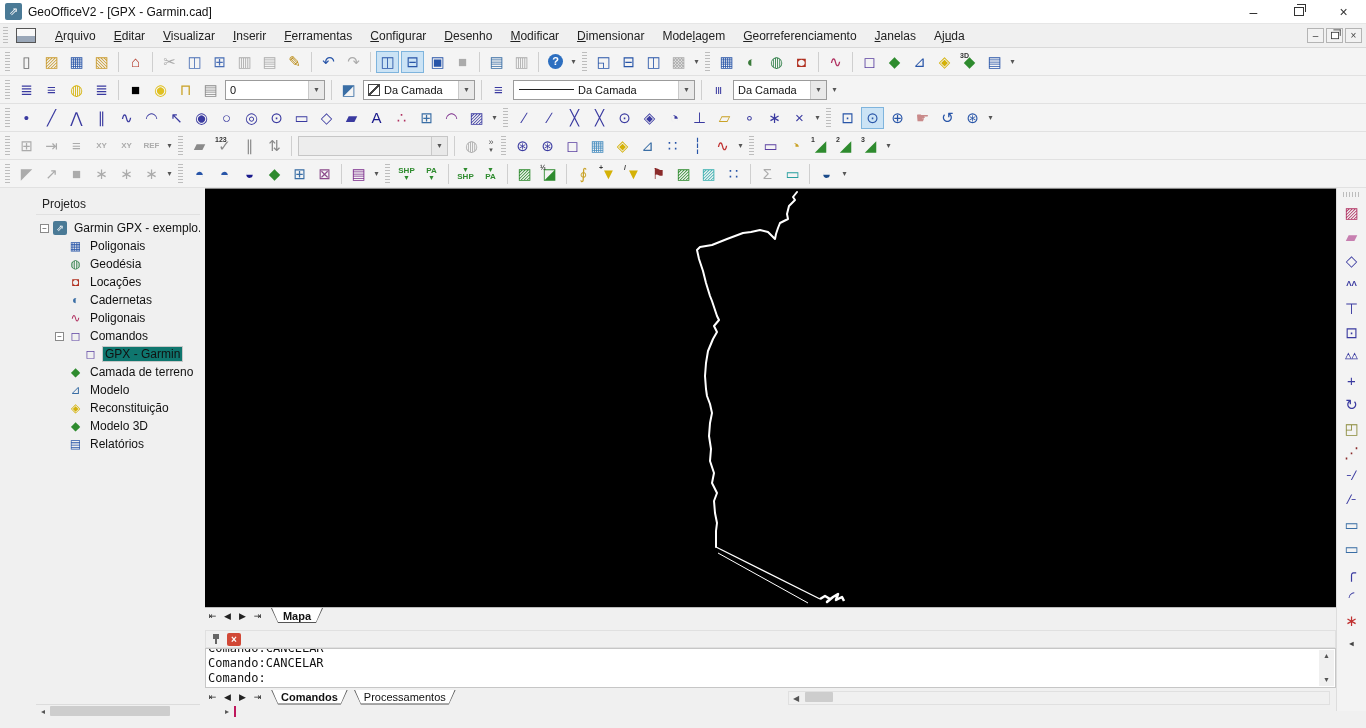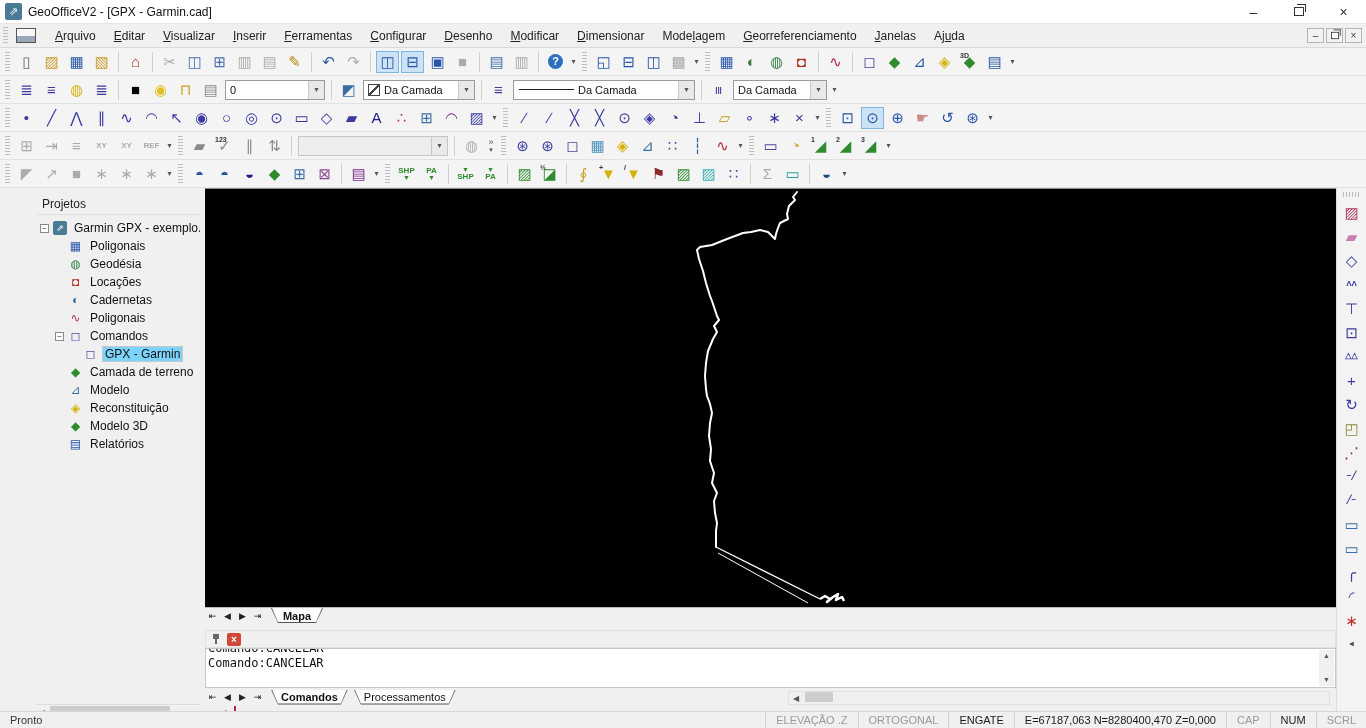--- a/index.html
+++ b/index.html
@@ -56,21 +56,21 @@
   .pin::after{content:"";position:absolute;left:3px;top:5px;width:2px;height:5px;background:#666;}
   .xbox{width:14px;height:13px;background:#d14836;border-radius:2px;color:#fff;display:flex;align-items:center;justify-content:center;font-size:10px;font-weight:bold;}
   .xbox::before{content:"×";}
   #tree{padding-top:4px;height:465px;overflow:hidden;}
   .trow{height:18px;display:flex;align-items:center;font-size:12px;color:#111;white-space:nowrap;}
   .texp{width:9px;height:9px;border:1px solid #8a8a8a;background:#fff;font-size:8px;line-height:7px;text-align:center;color:#333;margin-right:4px;flex:none;box-sizing:border-box;}
   .tspace{width:13px;flex:none;}
   .ticon{width:15px;text-align:center;font-size:12px;margin-right:4px;flex:none;line-height:1;}
   .ticon.chip{width:14px;height:14px;border-radius:2px;color:#fff;font-size:9px;line-height:14px;}
   .tlabel{padding:1px 3px;}
-  .trow.selected .tlabel{background:#7dd3fc;border:1px solid #c8c8c8;padding:0 2px;}
+  .trow.selected .tlabel{background:#0f766e;border:1px solid #c8c8c8;padding:0 2px;}
   .hscroll{position:absolute;left:0;bottom:0;width:100%;height:13px;background:#f0f0f0;border-top:1px solid #dcdcdc;display:flex;align-items:center;box-sizing:border-box;}
   .sbtn{width:14px;text-align:center;font-size:8px;color:#555;}
   .strack{flex:1;height:100%;position:relative;}
   .sthumb{position:absolute;top:1px;height:10px;background:#cdcdcd;border-radius:1px;}
 
   #splitter{position:absolute;left:200px;top:188px;width:5px;height:523px;background:#f0f0f0;}
 
   #canvas-area{position:absolute;left:205px;top:188px;width:1131px;height:419px;background:#000;border-top:1px solid #888;box-sizing:border-box;}
   #canvas-area svg{display:block;}
 
@@ -772,20 +772,21 @@
 
   <div id="iface-head">
     <span class="pin"></span>
     <span class="xbox"></span>
   </div>
 
   <div id="iface-content">
     <div id="cmd-lines">
         <div class="cmdline clip">Comando:CANCELAR</div>
         <div class="cmdline">Comando:CANCELAR</div>
+        <div class="cmdline">Comando:</div>
       </div>
     <div id="iface-vscroll">
       <span class="sbtn">▲</span>
       <span class="sbtn">▼</span>
     </div>
   </div>
 
   <div id="iface-tabs">
     <span id="iface-nav" style="display:flex;">
         <span class="navbtn">⇤</span>
@@ -865,26 +866,14 @@
         <span class="glyph" style="color: rgb(58, 58, 160);">◜</span>
       </div>
       <div class="tbtn" title="explode">
         <span class="glyph" style="color: rgb(192, 48, 48);">∗</span>
       </div>
       <div class="tbtn" title="more-tools">
         <span class="glyph small" style="color: rgb(68, 68, 68);">◂</span>
       </div>
     </div>
 
-  <div id="statusbar">
-    <span id="status-ready">Pronto</span>
-    <span id="status-right">
-        <span class="spanel off">ELEVAÇÃO .Z</span>
-        <span class="spanel off">ORTOGONAL</span>
-        <span class="spanel on">ENGATE</span>
-        <span class="spanel on">E=67187,063 N=8280400,470 Z=0,000</span>
-        <span class="spanel off">CAP</span>
-        <span class="spanel on">NUM</span>
-        <span class="spanel off">SCRL</span>
-      </span>
-  </div>
 
 </div>
 
 </body></html>

